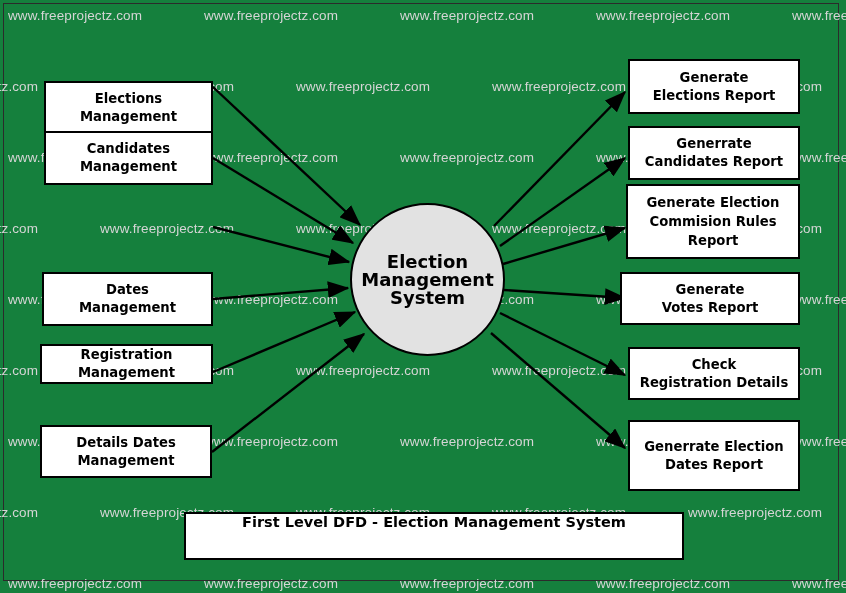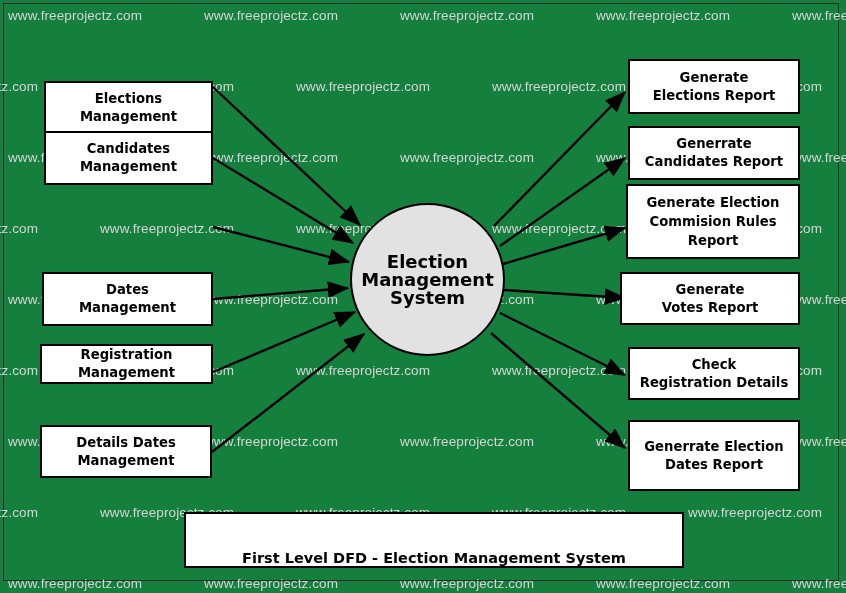--- a/index.html
+++ b/index.html
@@ -93,26 +93,26 @@
     line-height: 18px;
     color: #000000;
     white-space: pre-line;
   }
   
   #caption {
     position: absolute;
     left: 184px;
     top: 512px;
     width: 500px;
-    height: 56px;
+    height: 48px;
     background: #ffffff;
     border: 2.4px solid #000000;
     box-sizing: border-box;
     display: flex;
-    align-items: flex-end;
+    align-items: flex-start;
     justify-content: center;
     z-index: 4;
   }
   #caption .label {
     font-weight: bold;
     font-size: 14.5px;
     color: #000000;
     white-space: nowrap;
   }
 </style>

